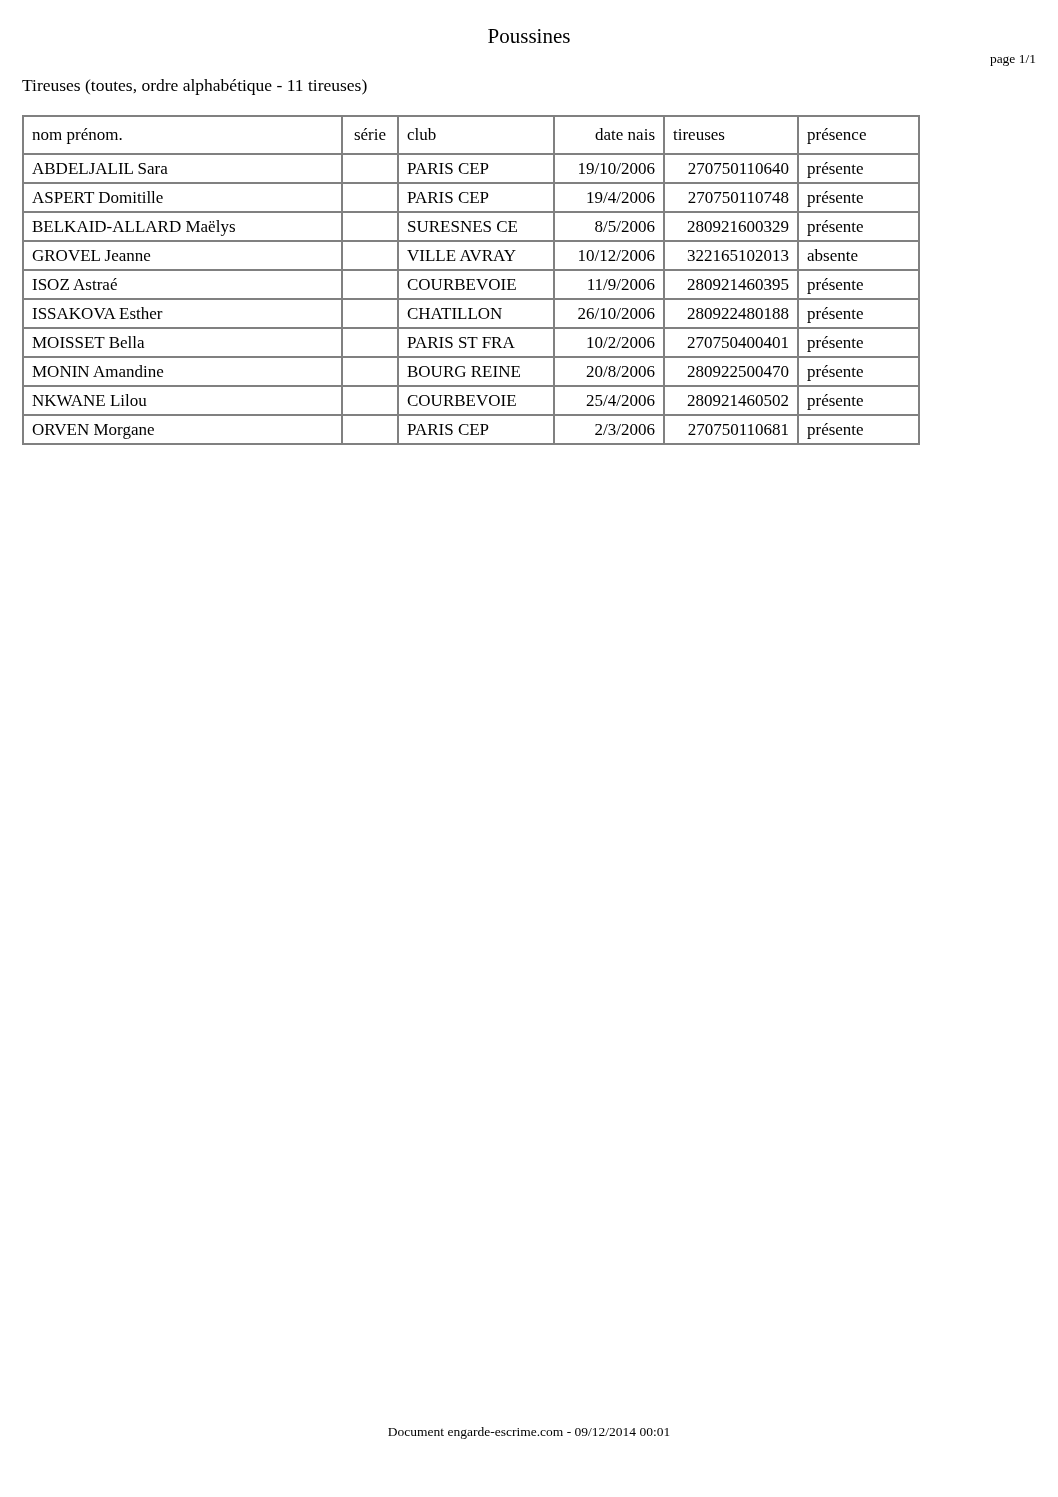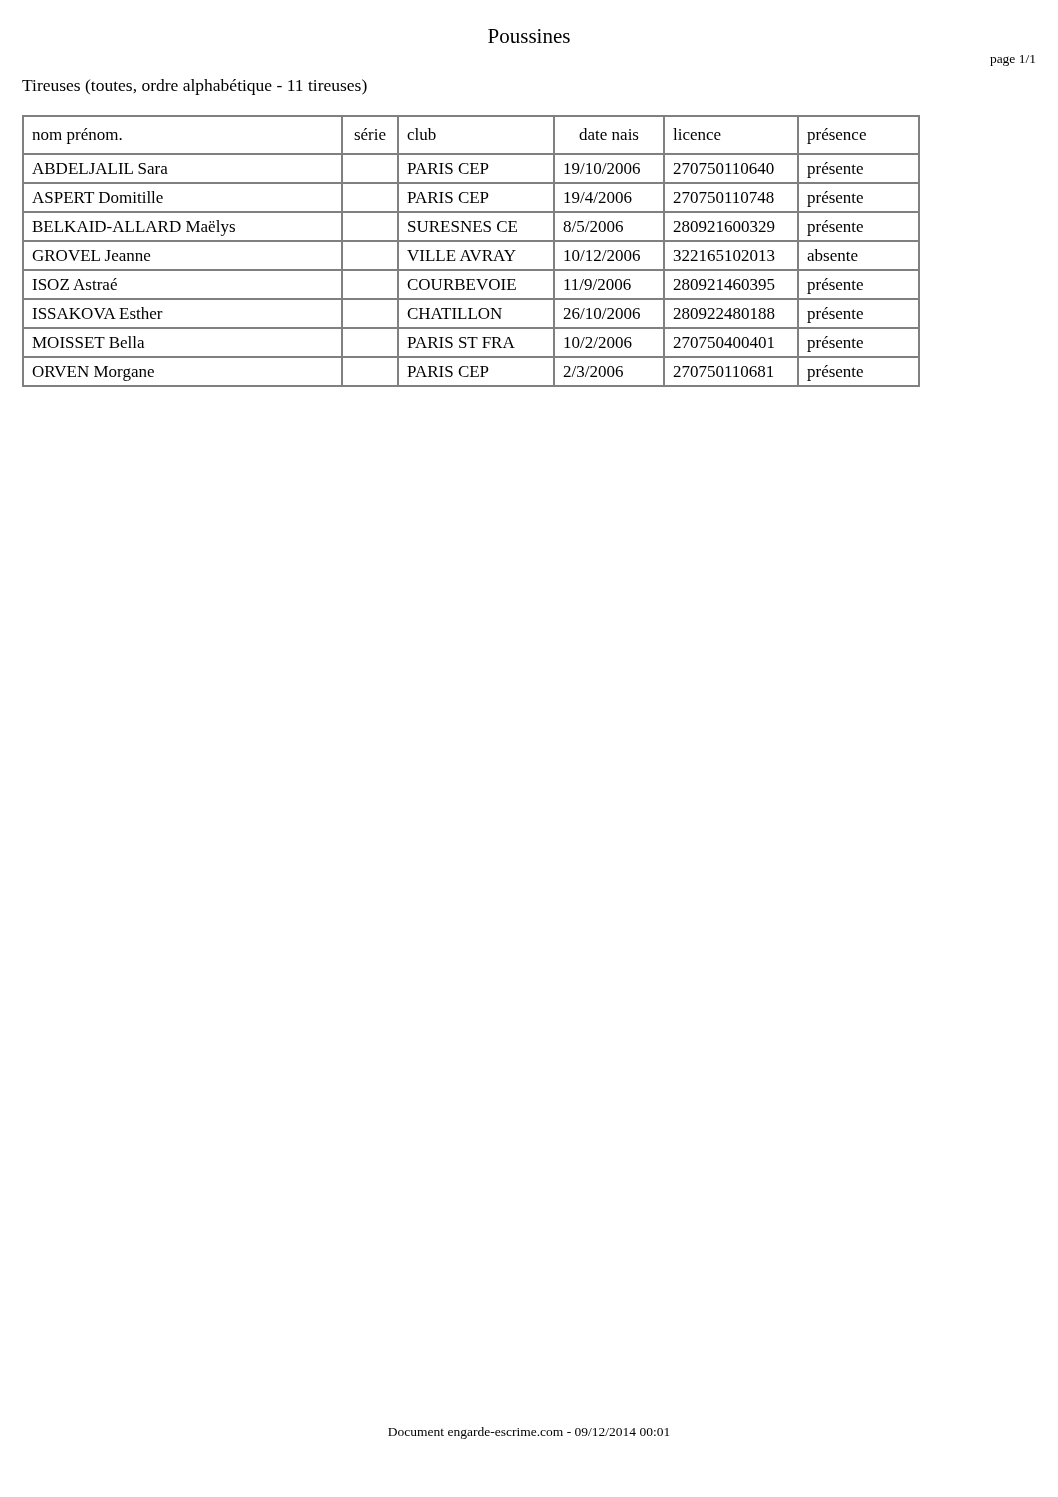--- a/index.html
+++ b/index.html
@@ -46,21 +46,21 @@
     border: 2px solid #808080;
     font-size: 17px;
     font-weight: normal;
     padding: 0 8px;
     white-space: nowrap;
     overflow: hidden;
   }
   table.roster thead tr { height: 38px; }
   table.roster tbody tr { height: 29px; }
   .al { text-align: left; }
-  .ar { }
+  .ar { text-align: right; }
   .ac { text-align: center; }
   .doc-footer {
     position: absolute;
     top: 1424px;
     left: 0;
     width: 100%;
     text-align: center;
     font-size: 13.5px;
   }
 </style>
@@ -82,21 +82,21 @@
     <col style="width:110px">
     <col style="width:134px">
     <col style="width:121px">
   </colgroup>
   <thead>
     <tr>
       <th class="al">nom prénom.</th>
       <th class="ac">série</th>
       <th class="al">club</th>
       <th class="ar">date nais</th>
-      <th class="al">licence</th>
+      <th class="al">tireuses</th>
       <th class="al">présence</th>
     </tr>
   </thead>
   <tbody>
     <tr>
       <td class="al">ABDELJALIL Sara</td>
       <td class="ac"></td>
       <td class="al">PARIS CEP</td>
       <td class="ar">19/10/2006</td>
       <td class="ar">270750110640</td>
@@ -144,20 +144,36 @@
     </tr>
     <tr>
       <td class="al">MOISSET Bella</td>
       <td class="ac"></td>
       <td class="al">PARIS ST FRA</td>
       <td class="ar">10/2/2006</td>
       <td class="ar">270750400401</td>
       <td class="al">présente</td>
     </tr>
     <tr>
+      <td class="al">MONIN Amandine</td>
+      <td class="ac"></td>
+      <td class="al">BOURG REINE</td>
+      <td class="ar">20/8/2006</td>
+      <td class="ar">280922500470</td>
+      <td class="al">présente</td>
+    </tr>
+    <tr>
+      <td class="al">NKWANE Lilou</td>
+      <td class="ac"></td>
+      <td class="al">COURBEVOIE</td>
+      <td class="ar">25/4/2006</td>
+      <td class="ar">280921460502</td>
+      <td class="al">présente</td>
+    </tr>
+    <tr>
       <td class="al">ORVEN Morgane</td>
       <td class="ac"></td>
       <td class="al">PARIS CEP</td>
       <td class="ar">2/3/2006</td>
       <td class="ar">270750110681</td>
       <td class="al">présente</td>
     </tr>
   </tbody>
 </table>
 

